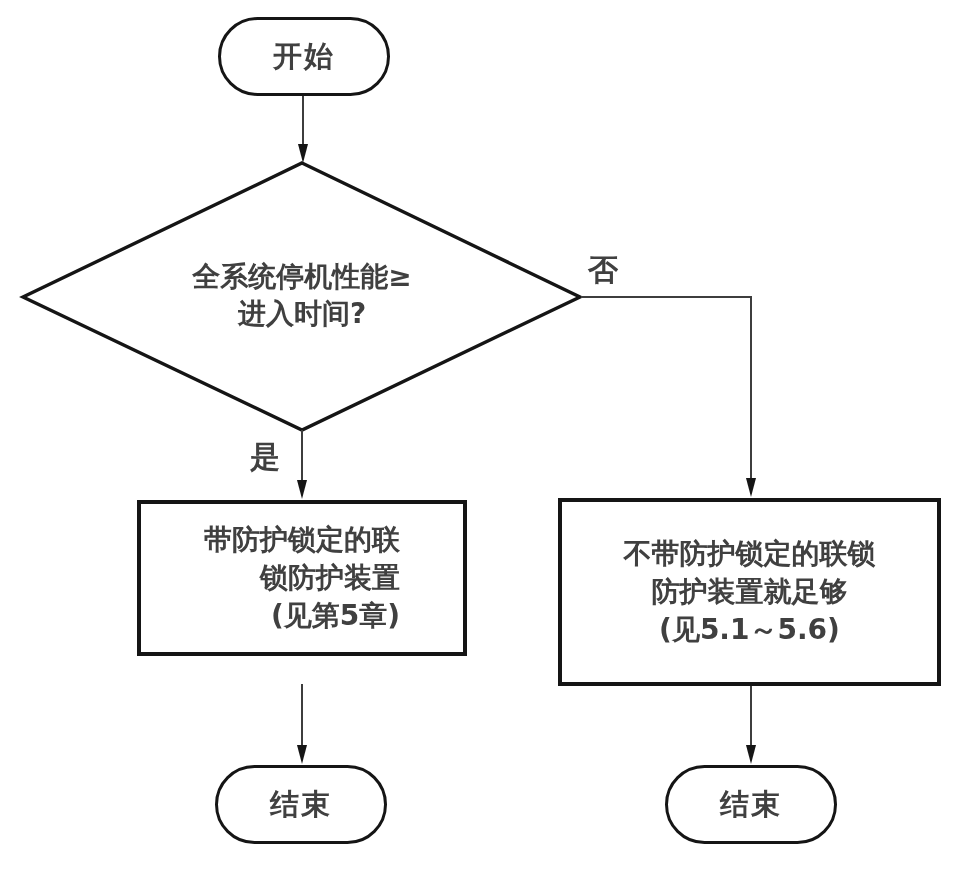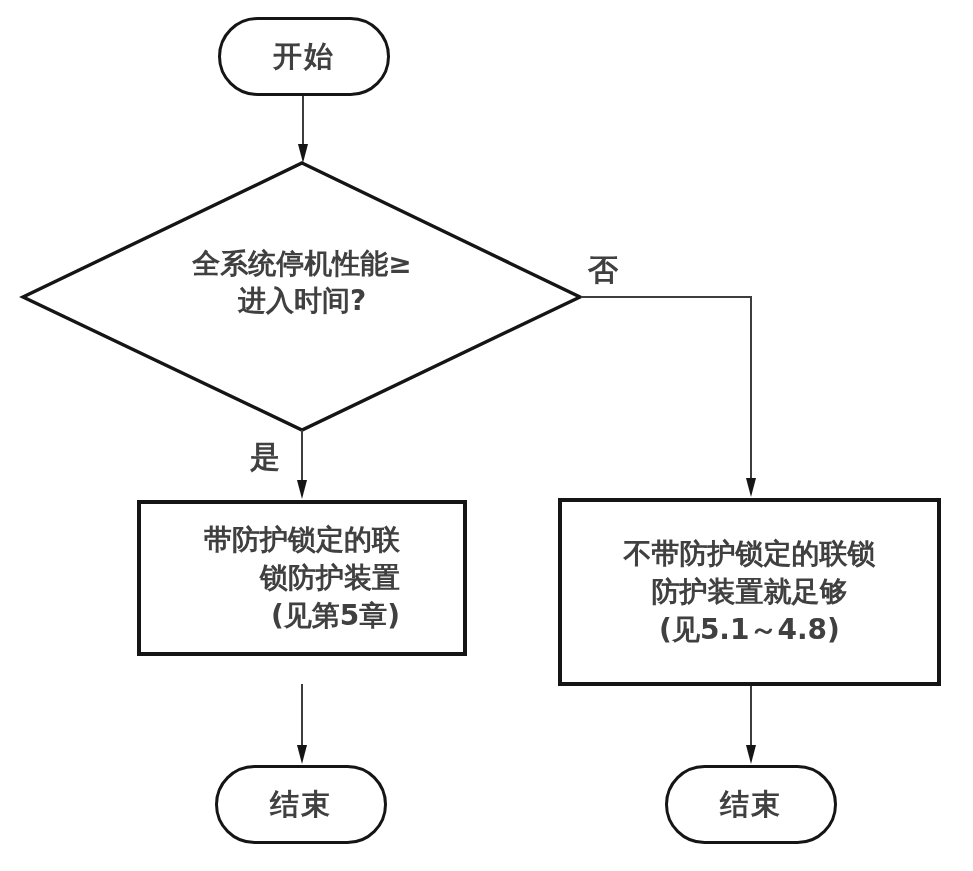--- a/index.html
+++ b/index.html
@@ -46,21 +46,21 @@
   .rect {
     border: 4px solid #151515;
     font-size: 28px;
     line-height: 38px;
   }
   .rect.yes-box { left: 137px; top: 500px; width: 330px; height: 156px; text-align: right; }
   .rect.no-box  { left: 558px; top: 498px; width: 383px; height: 188px; }
   .diamond-text {
     position: absolute;
     left: 122px;
-    top: 245px;
+    top: 258px;
     width: 360px;
     text-align: center;
     font-size: 28px;
     line-height: 37px;
     font-weight: 700;
     white-space: pre-line;
   }
   .edge-label {
     position: absolute;
     font-size: 30px;
@@ -103,21 +103,21 @@
 进入时间?</div>
 
   <div class="edge-label yes">是</div>
   <div class="edge-label no">否</div>
 
   <div class="node rect yes-box">带防护锁定的联
 锁防护装置
 (见第5章)</div>
   <div class="node rect no-box">不带防护锁定的联锁
 防护装置就足够
-(见5.1～4.8)</div>
+(见5.1～5.6)</div>
 
   <div class="node stadium end-l">
     <span>结束</span>
   </div>
   <div class="node stadium end-r">
     <span>结束</span>
   </div>
 
 </div>
 

